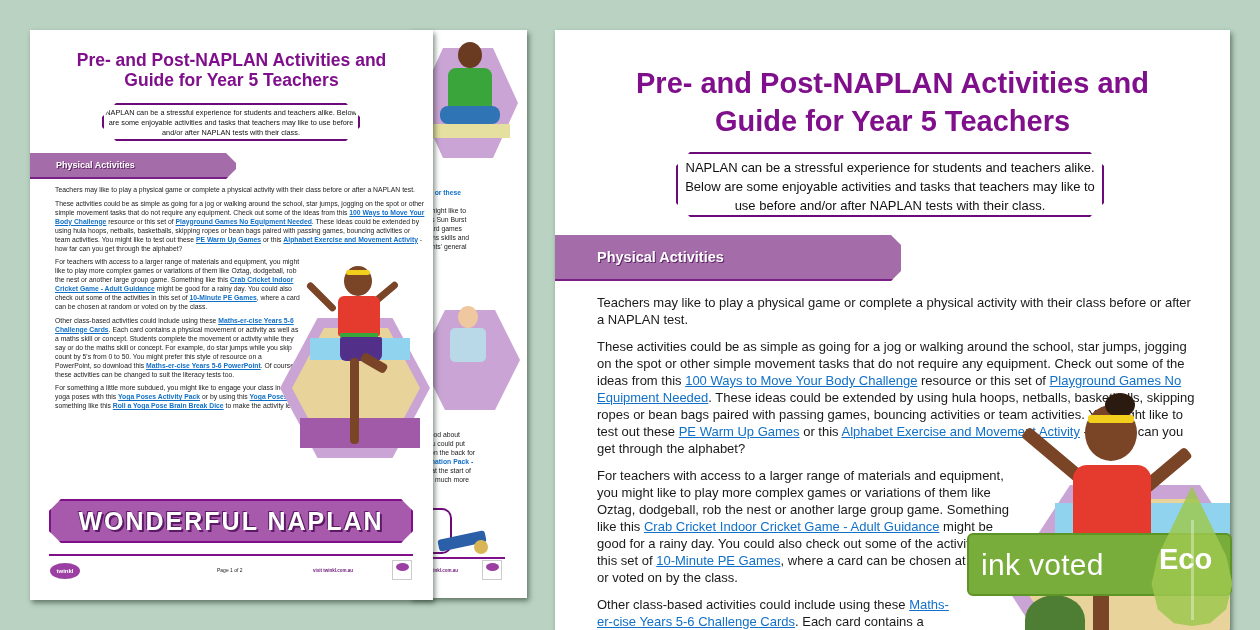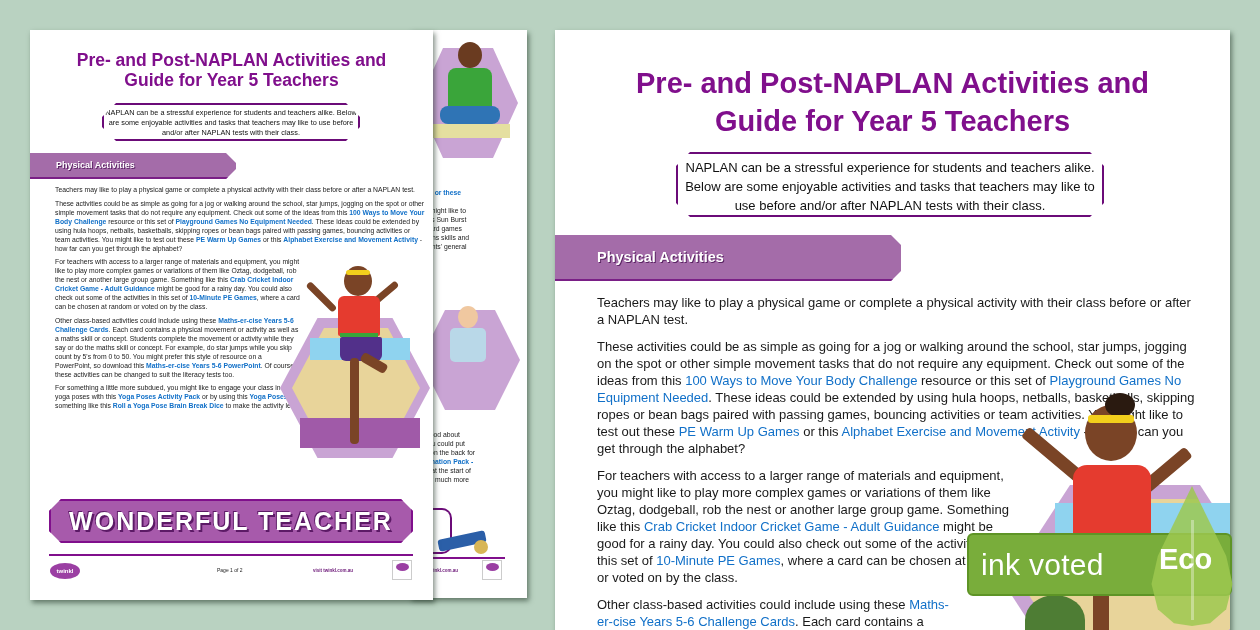--- a/index.html
+++ b/index.html
@@ -12,21 +12,21 @@
   #large-page { left: 555px; top: 30px; width: 675px; height: 610px; }
 
   .title { color: #800f8c; font-weight: bold; text-align: center; }
   .intro-box { position: absolute; border: 2px solid #6b0b78; color: #111; text-align: center;
     clip-path: polygon(14px 0, calc(100% - 14px) 0, 100% 14px, 100% calc(100% - 14px), calc(100% - 14px) 100%, 14px 100%, 0 calc(100% - 14px), 0 14px); }
   .intro-box::before { content: ""; position: absolute; inset: -2px; pointer-events: none; }
   .section-banner { position: absolute; left: 0; background: #a46ca9; color: #fff; font-weight: bold;
     border-bottom: 2px solid #7a1f86; text-shadow: 1px 1px 0 #5a2463; display: flex; align-items: center;
     clip-path: polygon(0 0, calc(100% - 10px) 0, 100% 10px, 100% calc(100% - 10px), calc(100% - 10px) 100%, 0 100%); }
   .body-text p { color: #1a1a1a; }
-  .body-text a { color: #1170c8; font-weight: bold; }
+  .body-text a { color: #1170c8; text-decoration: underline; font-weight: bold; }
   #large-page .body-text a { font-weight: normal; }
 
   
   #front-page .title { position: absolute; left: 0; right: 0; top: 20px; font-size: 17.5px; line-height: 20px; }
   #front-page .intro-box { left: 72px; top: 73px; width: 258px; height: 38px; font-size: 7.3px; line-height: 10px; padding-top: 3px; }
   #front-page .section-banner { top: 123px; width: 206px; height: 26px; font-size: 9px; padding-left: 26px; }
   #front-page .body-text { position: absolute; left: 25px; top: 155px; width: 380px; font-size: 6.8px; line-height: 9px; }
   #front-page .body-text p { margin-bottom: 4.5px; }
   #front-page .narrow { width: 245px; }
   .wt-banner { position: absolute; left: 19px; top: 469px; width: 364px; height: 44px; background: #a75aab;
@@ -142,21 +142,21 @@
     <div class="arm" style="left:88px;top:46px;width:38px;height:7px;transform:rotate(-40deg);"></div>
     <div class="person-head" style="left:64px;top:8px;width:28px;height:30px;"></div>
     <div class="headband" style="left:66px;top:12px;width:24px;height:5px;"></div>
     <div class="shirt" style="left:58px;top:38px;width:42px;height:40px;"></div>
     <div style="position:absolute;left:60px;top:75px;width:38px;height:4px;background:#3aa53a;"></div>
     <div class="shorts" style="left:60px;top:79px;width:42px;height:24px;border-radius:2px 2px 6px 6px;"></div>
     <div class="leg" style="left:70px;top:100px;width:9px;height:86px;"></div>
     <div class="leg" style="left:80px;top:100px;width:28px;height:10px;transform:rotate(30deg);"></div>
   </div>
 
-  <div class="wt-banner">WONDERFUL TEACHER</div>
+  <div class="wt-banner">WONDERFUL NAPLAN</div>
   <div class="footer-line" style="left:19px;top:524px;width:364px;"></div>
   <div class="footer-logo" style="left:20px;top:533px;width:30px;height:16px;font-size:6px;">twinkl</div>
   <div class="footer-text" style="left:187px;top:537px;">Page 1 of 2</div>
   <div class="footer-url" style="left:283px;top:538px;">visit twinkl.com.au</div>
   <div class="badge" style="left:362px;top:530px;"></div>
 </div>
 
 <div class="page" id="large-page">
   <div class="title">
     <div>Pre- and Post-NAPLAN Activities and</div>

